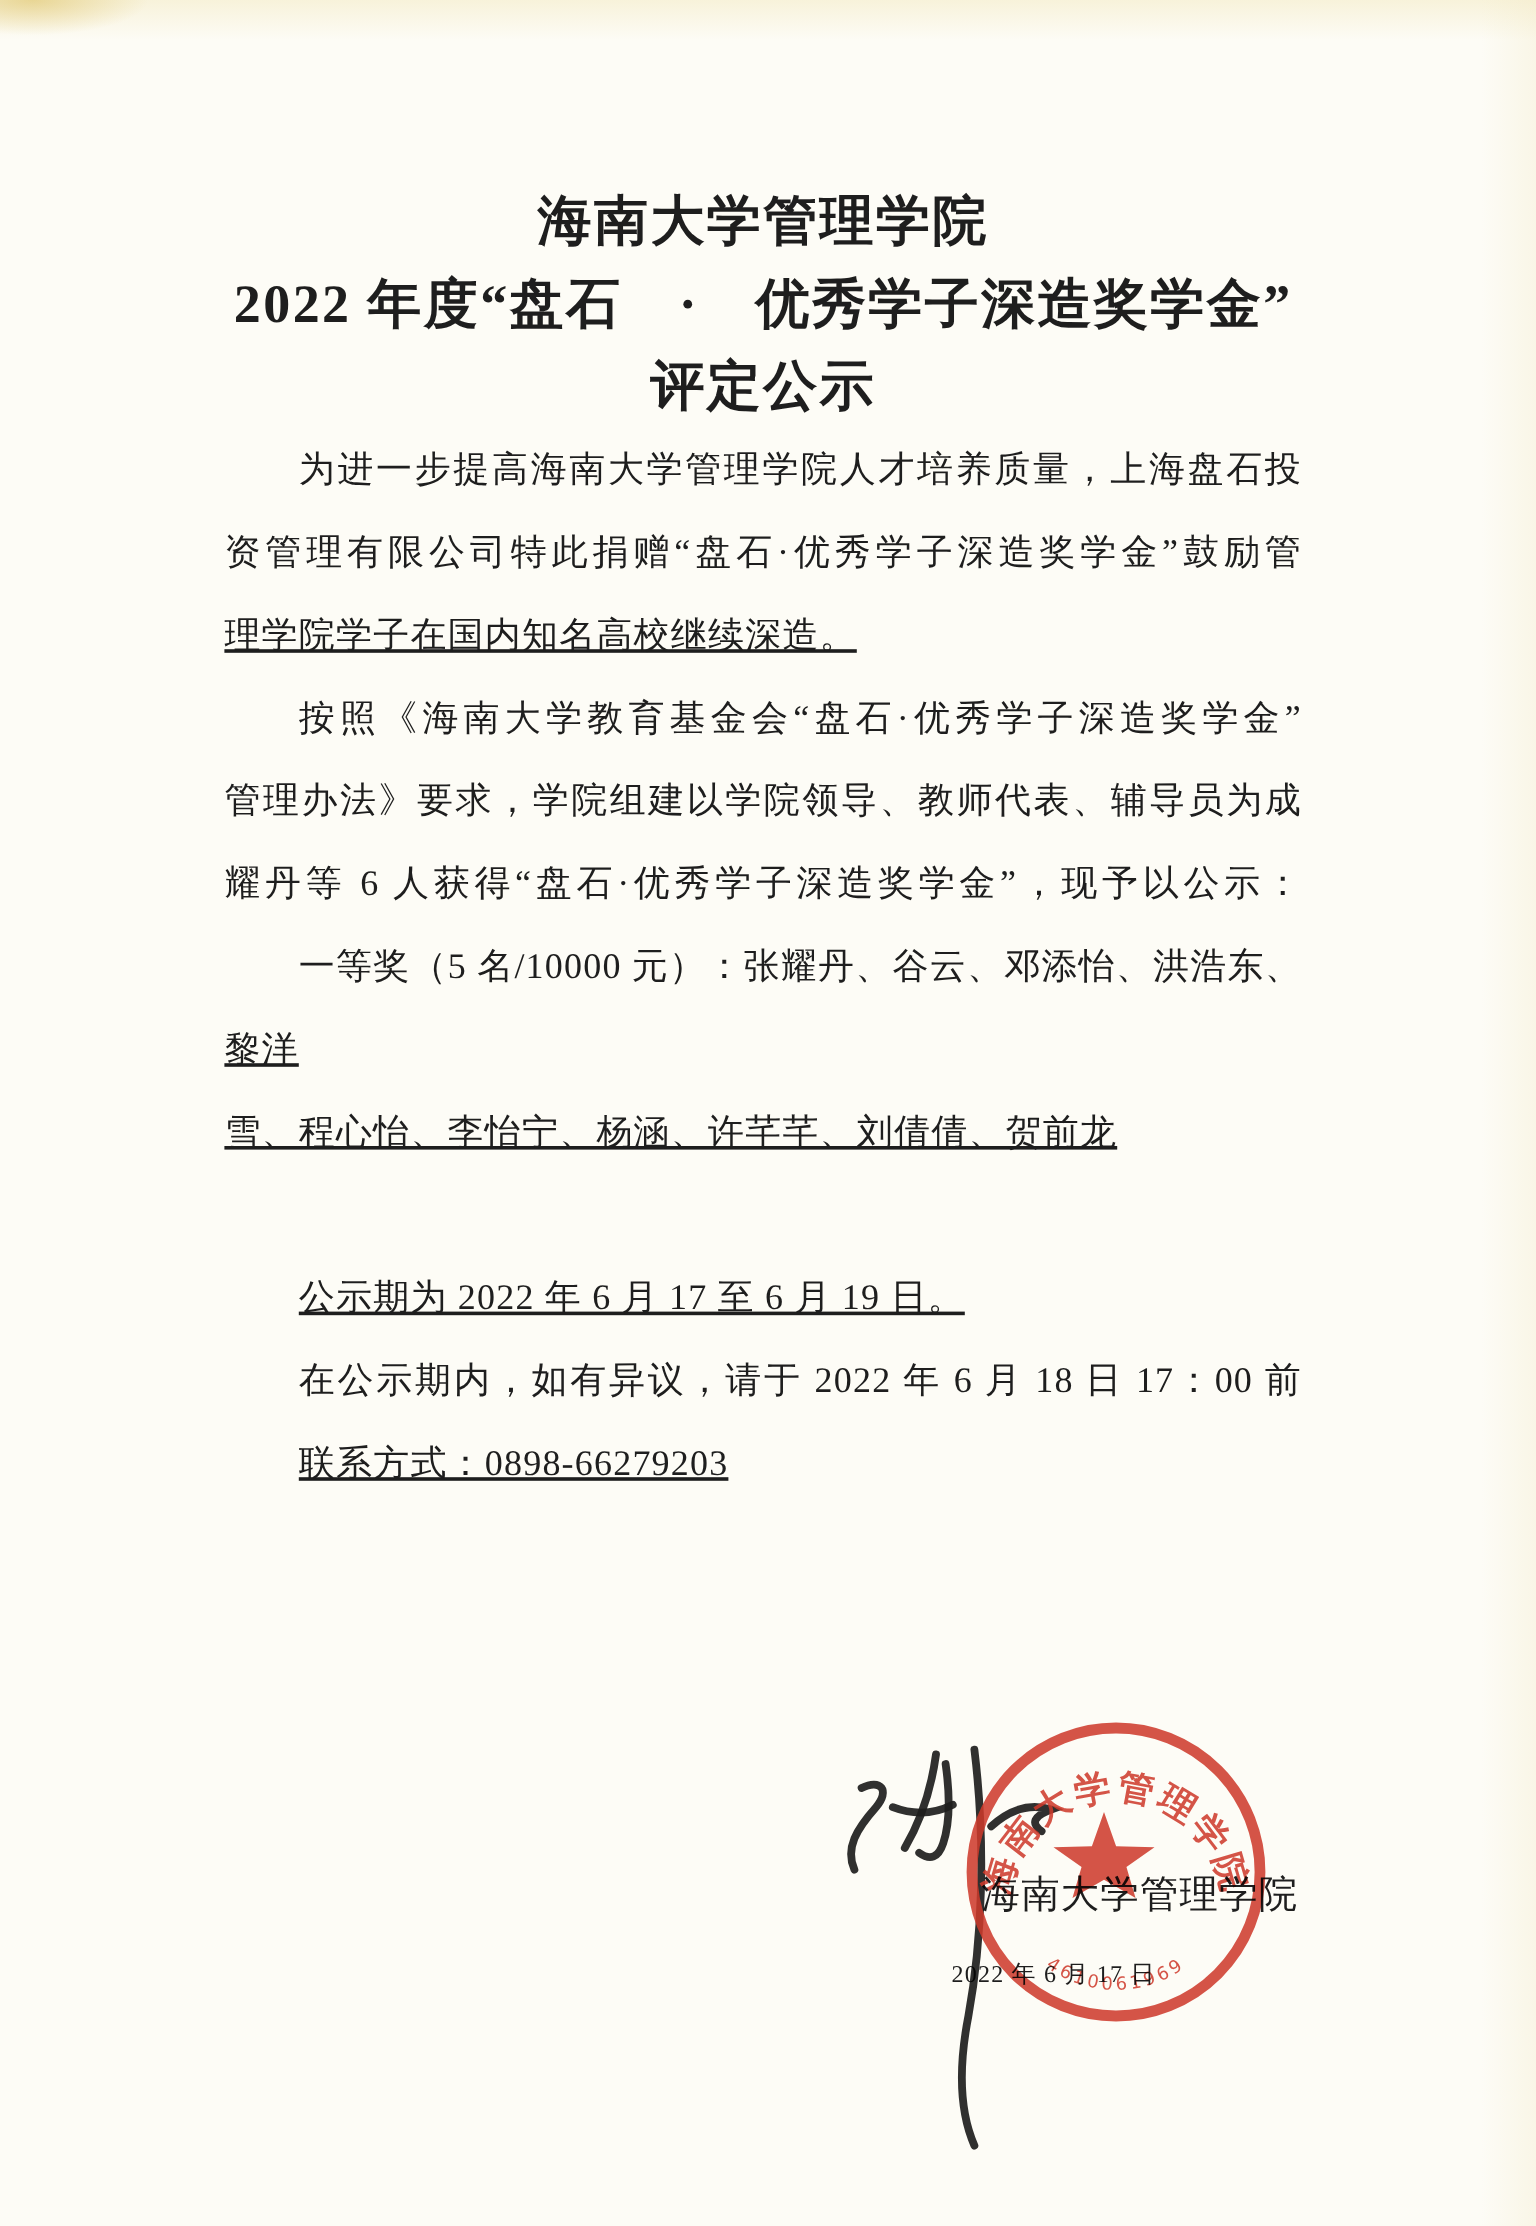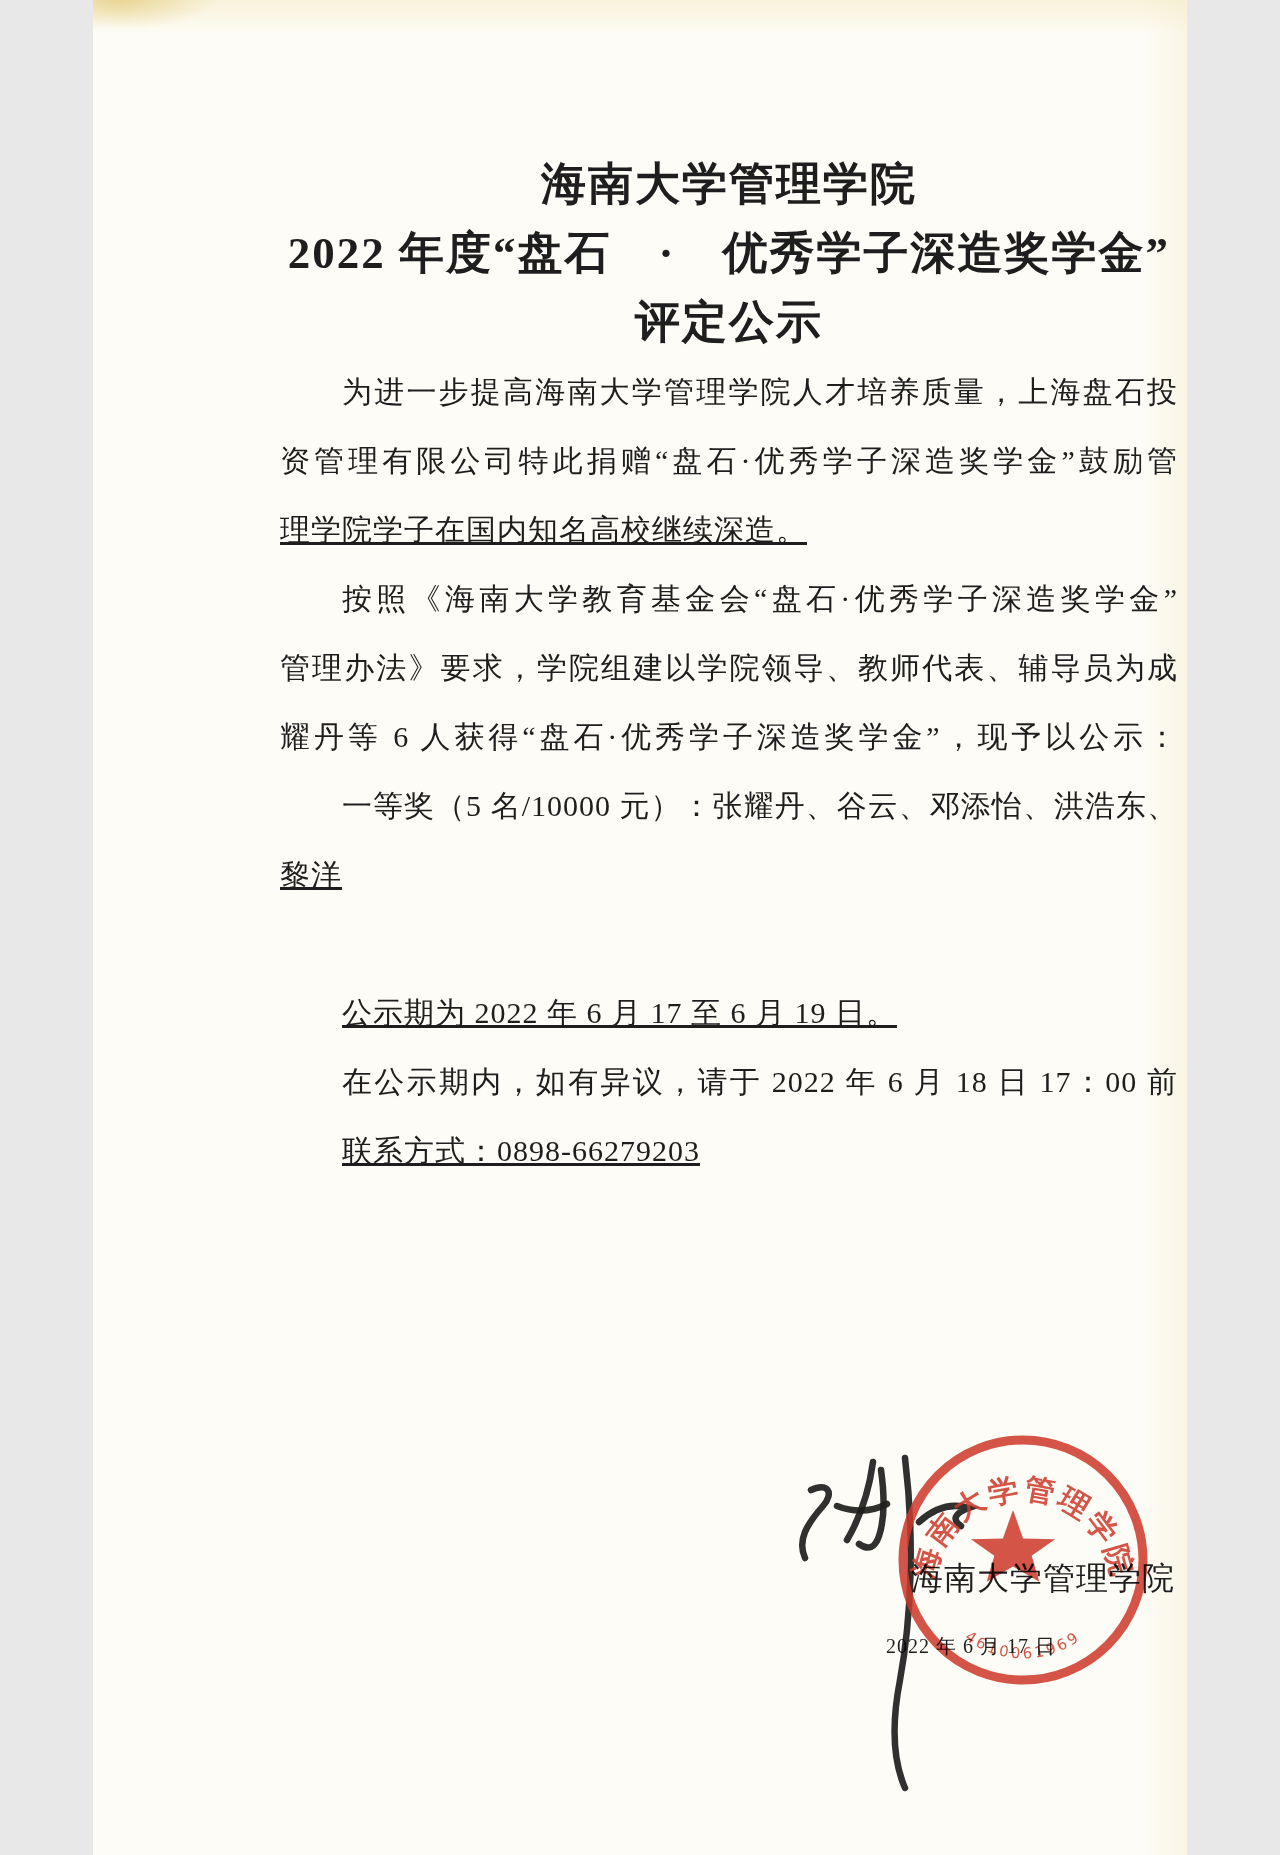--- a/index.html
+++ b/index.html
@@ -4,21 +4,21 @@
 <style>
   :root{
     --paper:#fdfcf6;
     --ink:#1e1e1e;
     --seal-red:#d03a2c;
   }
   html,body{margin:0;padding:0;}
   body{background:#e8e8e8;}
   .page{
     position:relative;
-    width:1094px;height:1855px;
+    width:1280px;height:1855px;
     margin:0 auto;
     background:var(--paper);
     overflow:hidden;
     font-family:"Liberation Serif","DejaVu Serif",serif;
     color:var(--ink);
   }
   
   .scan-top-band{
     position:absolute;left:0;top:0;width:100%;height:34px;
     background:linear-gradient(180deg,rgba(238,224,166,.35),rgba(238,224,166,0));
@@ -99,20 +99,21 @@
     <div class="line justify">资管理有限公司特此捐赠“盘石·优秀学子深造奖学金”鼓励管</div>
     <div class="line left">理学院学子在国内知名高校继续深造。</div>
 
     <div class="line justify indent">按照《海南大学教育基金会“盘石·优秀学子深造奖学金”</div>
     <div class="line justify">管理办法》要求，学院组建以学院领导、教师代表、辅导员为成</div>
     <div class="line justify">耀丹等 6 人获得“盘石·优秀学子深造奖学金”，现予以公示：</div>
 
     <div class="line justify indent">一等奖（5 名/10000 元）：张耀丹、谷云、邓添怡、洪浩东、</div>
     <div class="line left">黎洋</div>
 
+    <div class="line left">雪、程心怡、李怡宁、杨涵、许芊芊、刘倩倩、贺前龙</div>
 
     <div class="spacer"></div>
 
     <div class="line left indent">公示期为 2022 年 6 月 17 至 6 月 19 日。</div>
     <div class="line justify indent">在公示期内，如有异议，请于 2022 年 6 月 18 日 17：00 前</div>
     <div class="line left indent">联系方式：0898-66279203</div>
   </div>
 
   <div class="footer-signer">海南大学管理学院</div>
   <div class="footer-date">2022 年 6 月 17 日</div>

